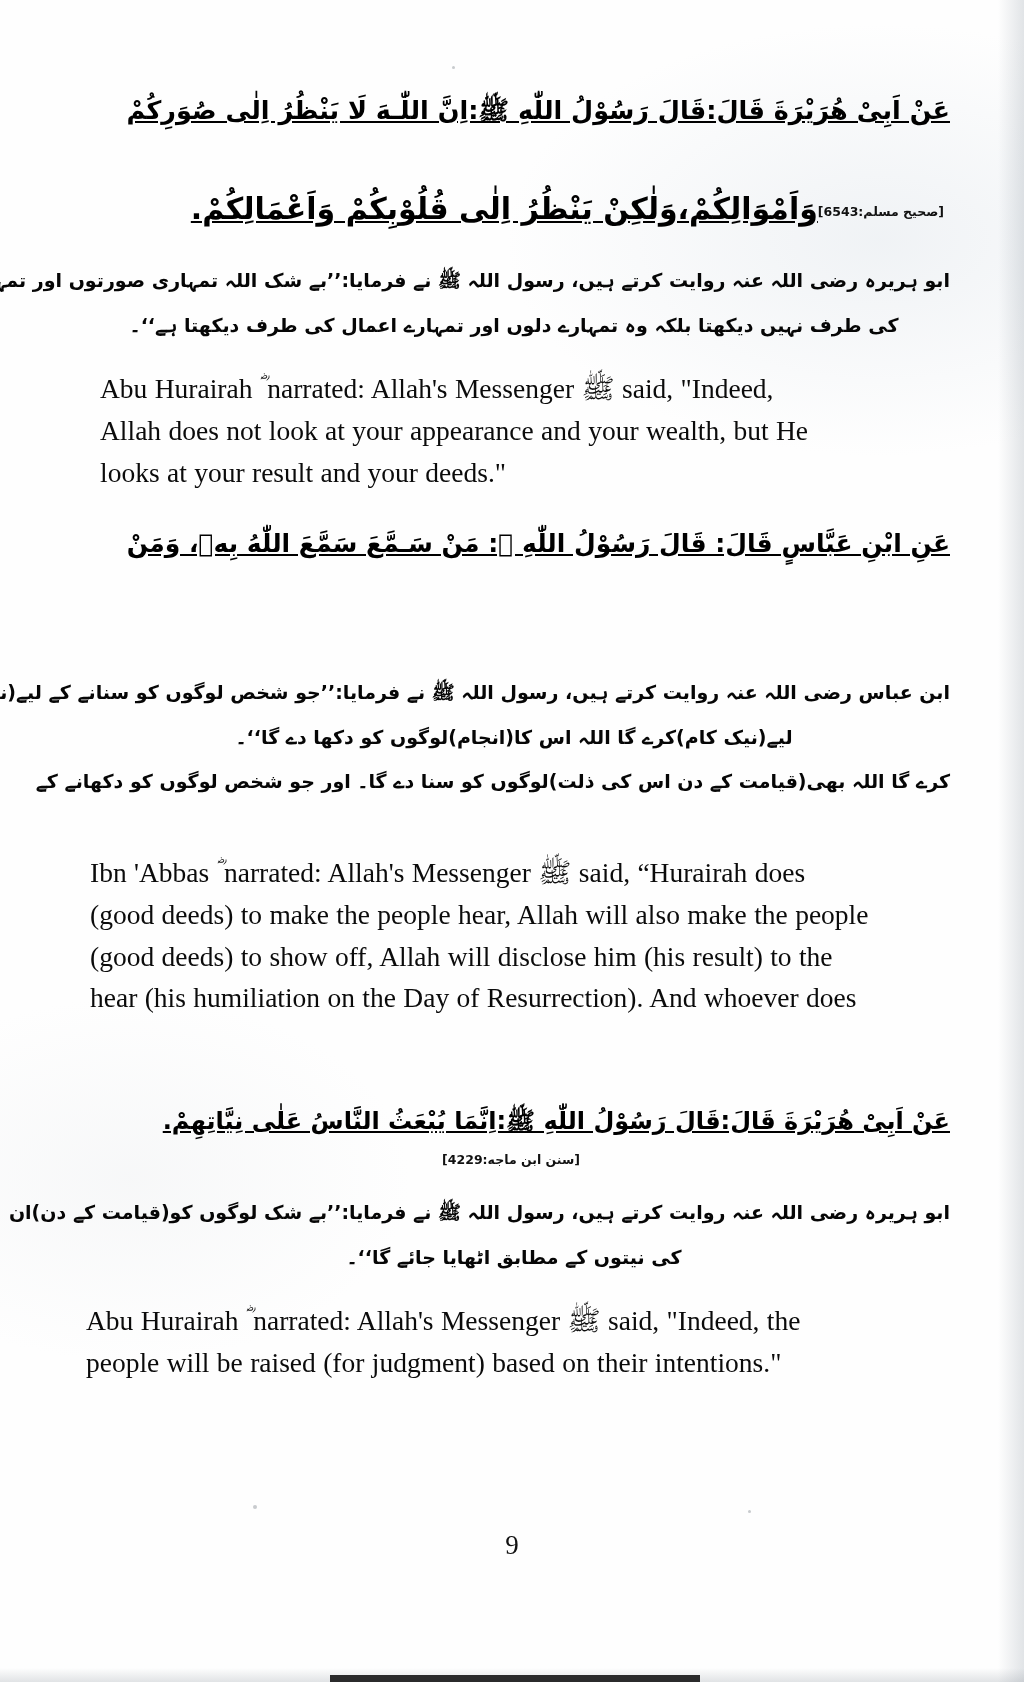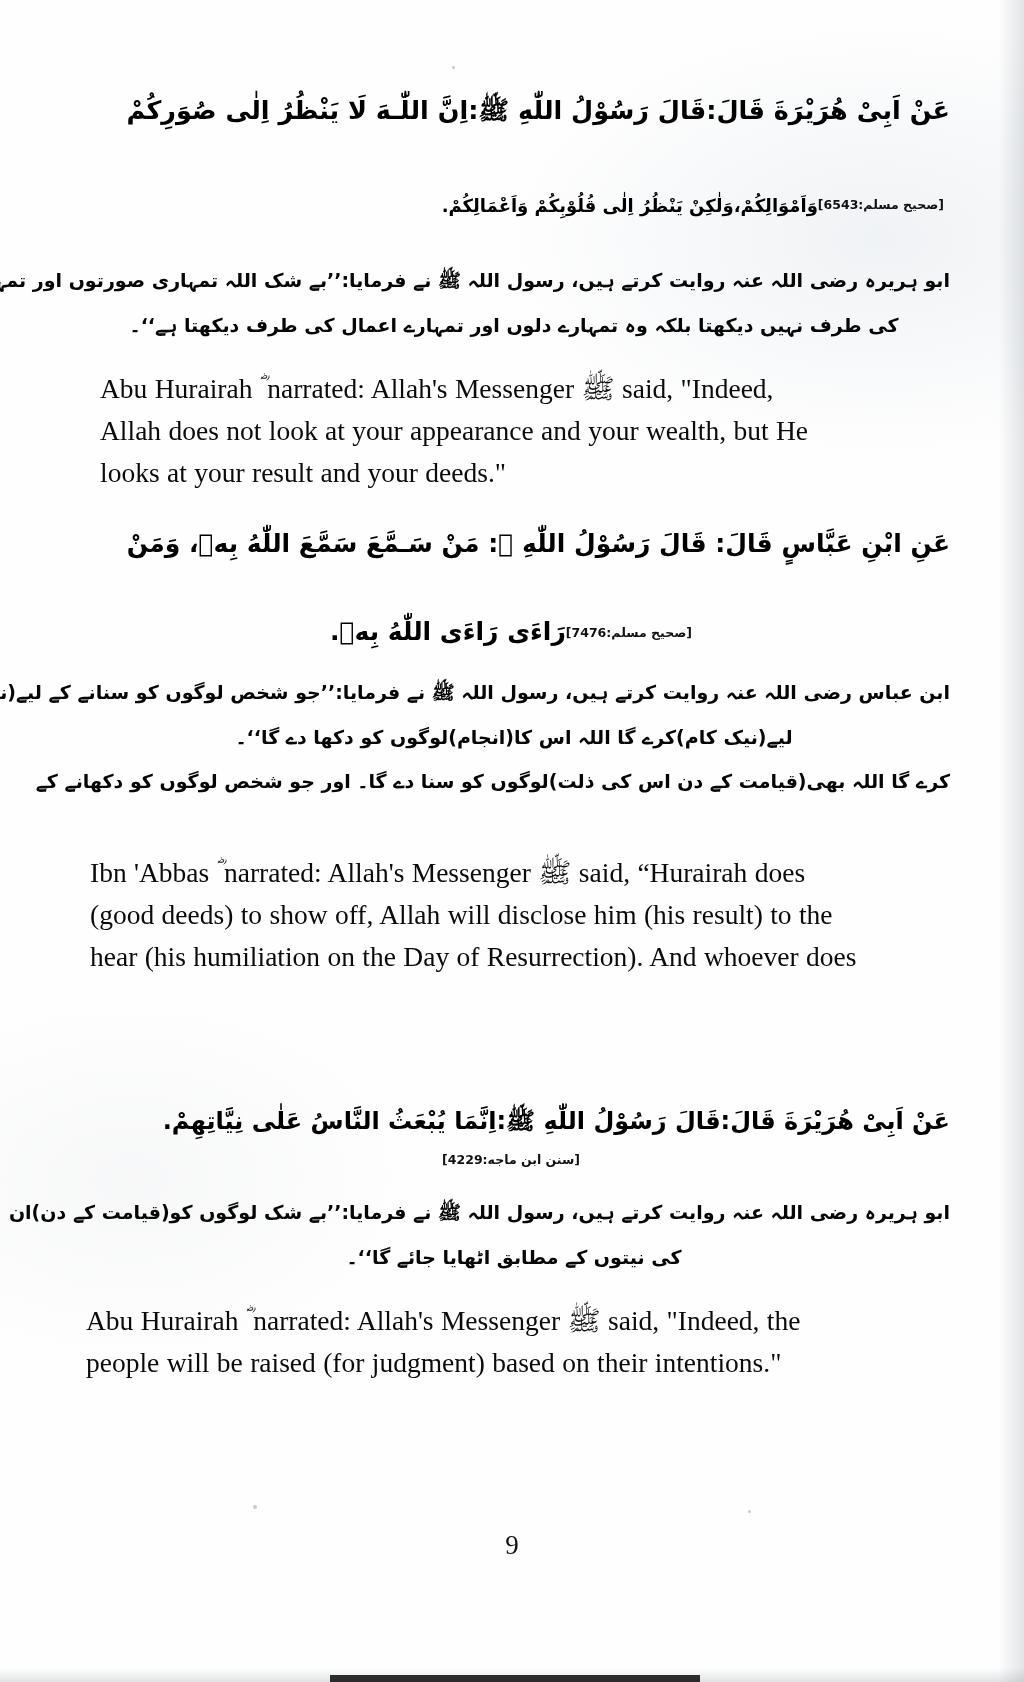--- a/index.html
+++ b/index.html
@@ -36,20 +36,21 @@
 
   
   .arabic {
     direction: rtl;
     text-align: right;
     font-family: "DejaVu Sans", "Liberation Sans", sans-serif;
     font-weight: 700;
     color: #000;
     line-height: 1.95;
     letter-spacing: 0.2px;
+    text-decoration: underline;
   }
   .arabic-1 { font-size: 25px; }
   .arabic-2 { font-size: 25px; }
   .arabic-3 { font-size: 25px; }
 
   .ar-line {
     display: block;
     white-space: nowrap;
   }
 
@@ -144,21 +145,21 @@
   <div class="content">
 
     <div class="blk" style="top:86px;">
       <div class="arabic arabic-1">
         <span class="ar-line" style="font-size:25.5px;">عَنْ اَبِىْ هُرَيْرَةَ قَالَ:قَالَ رَسُوْلُ اللّٰهِ ﷺ:اِنَّ اللّٰـهَ لَا يَنْظُرُ اِلٰى صُوَرِكُمْ</span>
       </div>
     </div>
 
     <div class="blk" style="top:180px;">
       <div class="arabic arabic-1" style="text-align:right;">
-        <span class="citation">[صحیح مسلم:6543]</span><span class="ar-line" style="display:inline;font-size:18px;text-align:center;">وَاَمْوَالِكُمْ،وَلٰكِنْ يَنْظُرُ اِلٰى قُلُوْبِكُمْ وَاَعْمَالِكُمْ.</span>
+        <span class="citation">[صحیح مسلم:6543]</span><span class="ar-line" style="display:inline;font-size:30px;text-align:center;">وَاَمْوَالِكُمْ،وَلٰكِنْ يَنْظُرُ اِلٰى قُلُوْبِكُمْ وَاَعْمَالِكُمْ.</span>
       </div>
     </div>
 
     <div class="blk" style="top:258px;">
       <div class="urdu">
         <span class="u-line u-right">ابو ہریرہ رضی اللہ عنہ روایت کرتے ہیں، رسول اللہ ﷺ نے فرمایا:’’بے شک اللہ تمہاری صورتوں اور تمہارے مالوں</span>
         <span class="u-line u-center">کی طرف نہیں دیکھتا بلکہ وہ تمہارے دلوں اور تمہارے اعمال کی طرف دیکھتا ہے‘‘۔</span>
       </div>
     </div>
 
@@ -169,37 +170,33 @@
         <div>looks at your result and your deeds."</div>
       </div>
     </div>
 
     <div class="blk" style="top:520px;">
       <div class="arabic arabic-2">
         <span class="ar-line" style="font-size:25px;">عَنِ ابْنِ عَبَّاسٍ قَالَ: قَالَ رَسُوْلُ اللّٰهِ ﷺ: مَنْ سَـمَّعَ سَمَّعَ اللّٰهُ بِهٖ، وَمَنْ</span>
       </div>
     </div>
 
-    <div class="blk" style="top:608px;">
-      <div class="arabic arabic-2" style="text-align:center;">
-        <span class="citation">[صحیح مسلم:7476]</span><span style="display:inline;font-size:25px;">رَاءَى رَاءَى اللّٰهُ بِهٖ.</span>
-      </div>
-    </div>
 
     <div class="blk" style="top:670px;">
       <div class="urdu">
         <span class="u-line u-right">ابن عباس رضی اللہ عنہ روایت کرتے ہیں، رسول اللہ ﷺ نے فرمایا:’’جو شخص لوگوں کو سنانے کے لیے(نیک کام)</span>
         <span class="u-line u-center">لیے(نیک کام)کرے گا اللہ اس کا(انجام)لوگوں کو دکھا دے گا‘‘۔</span>
         <span class="u-line u-right">کرے گا اللہ بھی(قیامت کے دن اس کی ذلت)لوگوں کو سنا دے گا۔ اور جو شخص لوگوں کو دکھانے کے</span>
       </div>
     </div>
 
     <div class="blk" style="top:852px;left:12px;width:860px;">
       <div class="english">
         <div>Ibn 'Abbas ؓ narrated: Allah's Messenger ﷺ said, “Hurairah does</div>
+        <div>(good deeds) to make the people hear, Allah will also make the people</div>
         <div>(good deeds) to show off, Allah will disclose him (his result) to the</div>
         <div>hear (his humiliation on the Day of Resurrection). And whoever does</div>
       </div>
     </div>
 
     <div class="blk" style="top:1098px;">
       <div class="arabic arabic-3" style="text-align:right;">
         <span class="ar-line" style="font-size:24px;">عَنْ اَبِىْ هُرَيْرَةَ قَالَ:قَالَ رَسُوْلُ اللّٰهِ ﷺ:اِنَّمَا يُبْعَثُ النَّاسُ عَلٰى نِيَّاتِهِمْ.</span>
       </div>
     </div>

